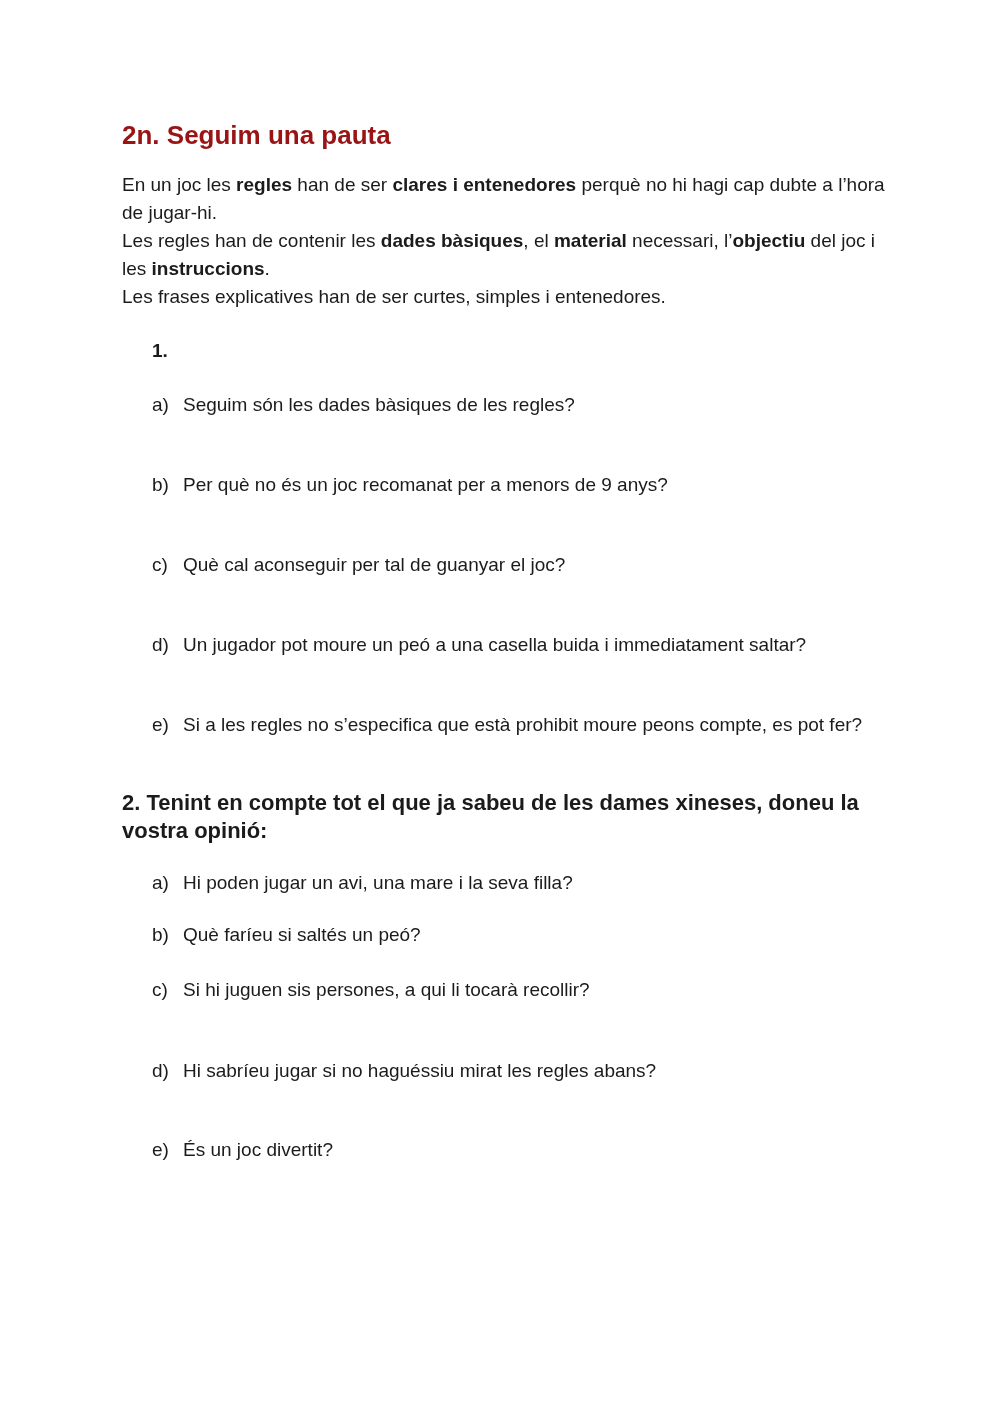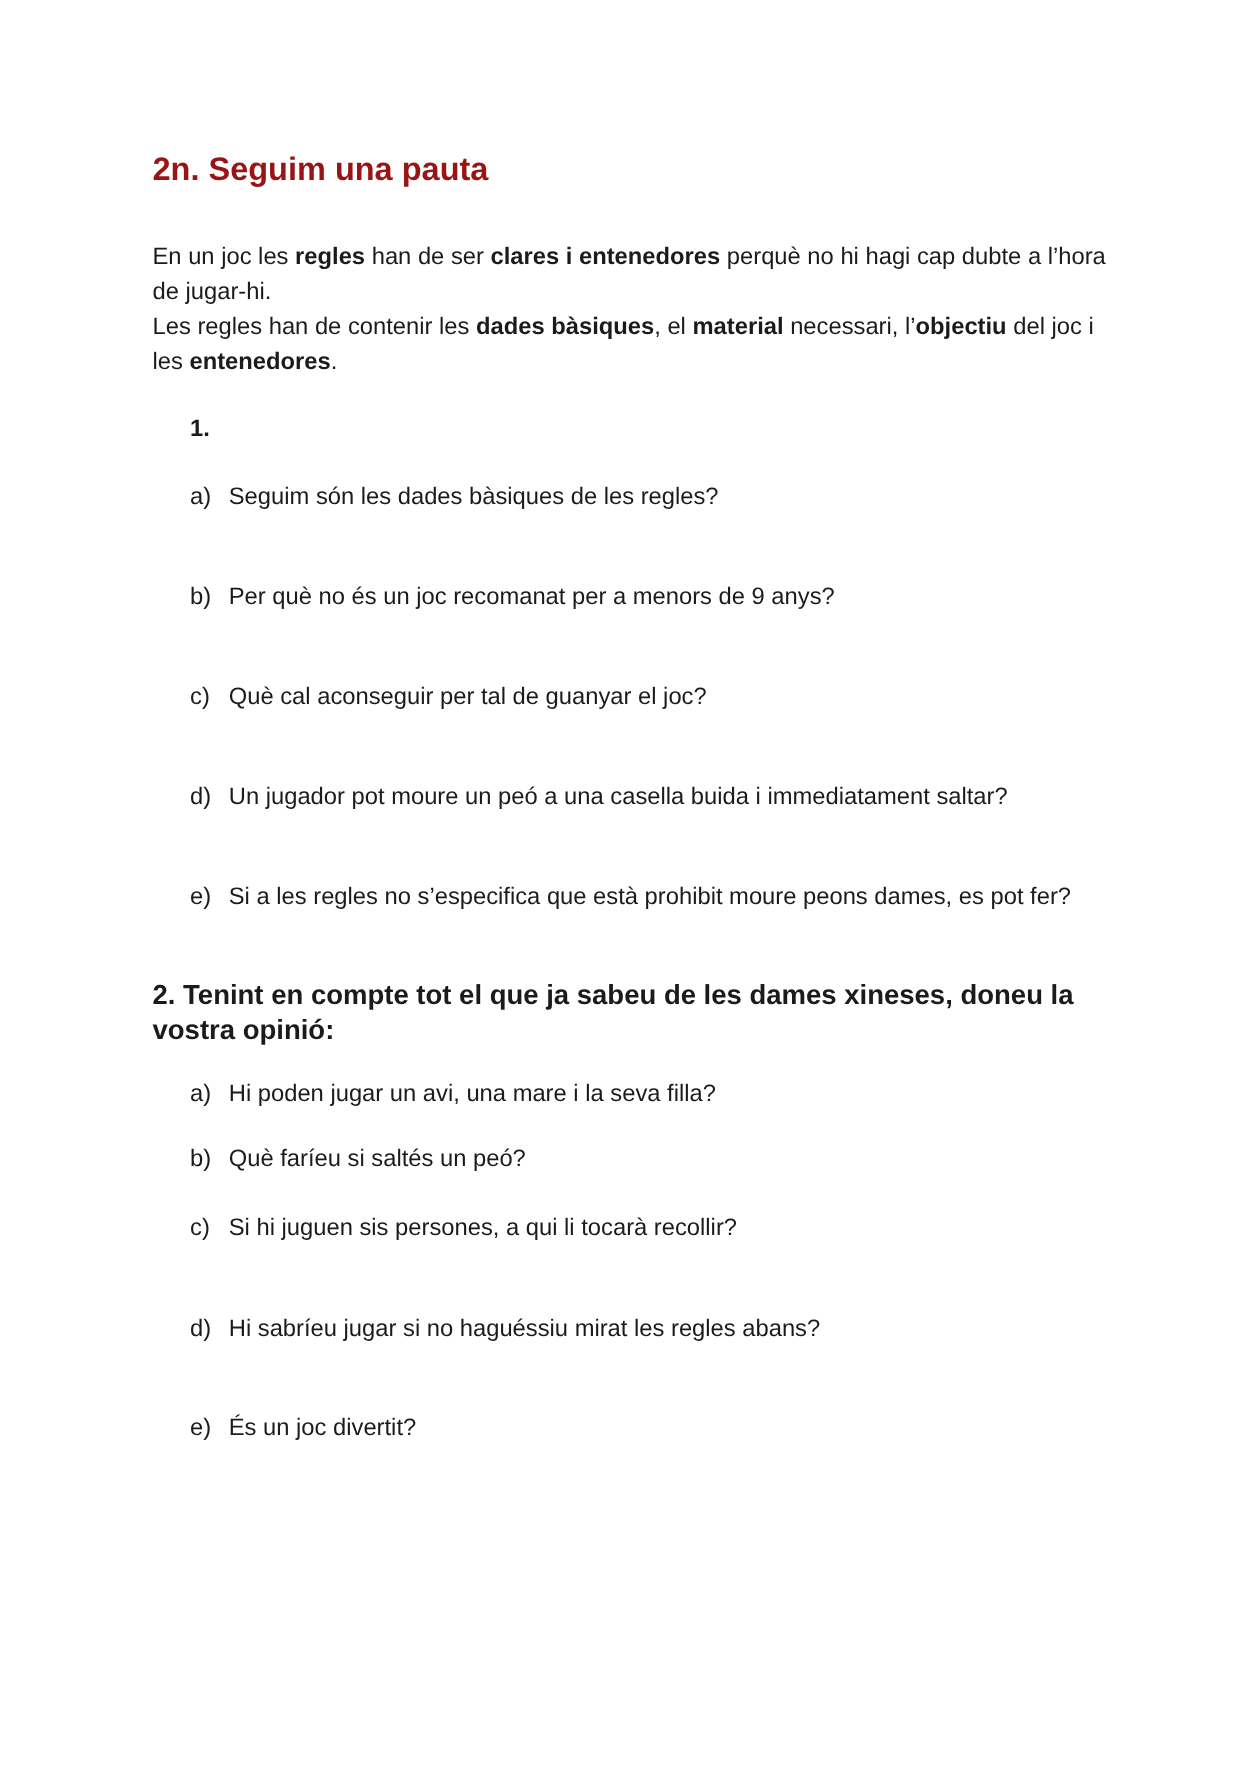--- a/index.html
+++ b/index.html
@@ -26,21 +26,21 @@
   }
   .heading {
     margin: 0;
     font-size: 26px;
     line-height: 34px;
     font-weight: bold;
     color: var(--heading);
   }
   .heading2 { margin-top: 38px; }
   .intro {
-    margin-top: 40px;
+    margin-top: 19px;
     font-size: 19px;
     line-height: 28px;
   }
   .intro p { margin: 0; }
   .b { font-weight: bold; }
   .prompt-row {
     display: flex;
     margin-top: 26px;
     padding-left: 30px;
     font-size: 19px;
@@ -105,21 +105,22 @@
 </head>
 <body>
 
 <div class="page">
   <div class="content">
 
     <h1 class="heading">2n. Seguim una pauta</h1>
 
     <div class="intro">
       <p><span>En un joc les </span><span class="b">regles</span><span> han de ser </span><span class="b">clares i entenedores</span><span> perquè no hi hagi cap dubte a l’hora de jugar-hi.</span></p>
-      <p><span>Les regles han de contenir les </span><span class="b">dades bàsiques</span><span>, el </span><span class="b">material</span><span> necessari, l’</span><span class="b">objectiu</span><span> del joc i les </span><span class="b">entenedores</span><span>.</span></p>
+      <p><span>Les regles han de contenir les </span><span class="b">dades bàsiques</span><span>, el </span><span class="b">material</span><span> necessari, l’</span><span class="b">objectiu</span><span> del joc i les </span><span class="b">instruccions</span><span>.</span></p>
+      <p><span>Les frases explicatives han de ser curtes, simples i entenedores.</span></p>
     </div>
 
 
     <div class="prompt-row">
       <span class="num">1.</span>
     </div>
 
     <div>
       <div class="q-item mt26">
         <span class="lbl">a)</span>
@@ -132,21 +133,21 @@
       <div class="q-item mt52">
         <span class="lbl">c)</span>
         <span class="txt">Què cal aconseguir per tal de guanyar el joc?</span>
       </div>
       <div class="q-item mt52">
         <span class="lbl">d)</span>
         <span class="txt">Un jugador pot moure un peó a una casella buida i immediatament saltar?</span>
       </div>
       <div class="q-item mt52">
         <span class="lbl">e)</span>
-        <span class="txt">Si a les regles no s’especifica que està prohibit moure peons dames, es pot fer?</span>
+        <span class="txt">Si a les regles no s’especifica que està prohibit moure peons compte, es pot fer?</span>
       </div>
     </div>
 
     <p class="prompt2">2. Tenint en compte tot el que ja sabeu de les dames xineses, doneu la vostra opinió:</p>
 
     <div>
       <div class="q-item mt24">
         <span class="lbl">a)</span>
         <span class="txt">Hi poden jugar un avi, una mare i la seva filla?</span>
       </div>

